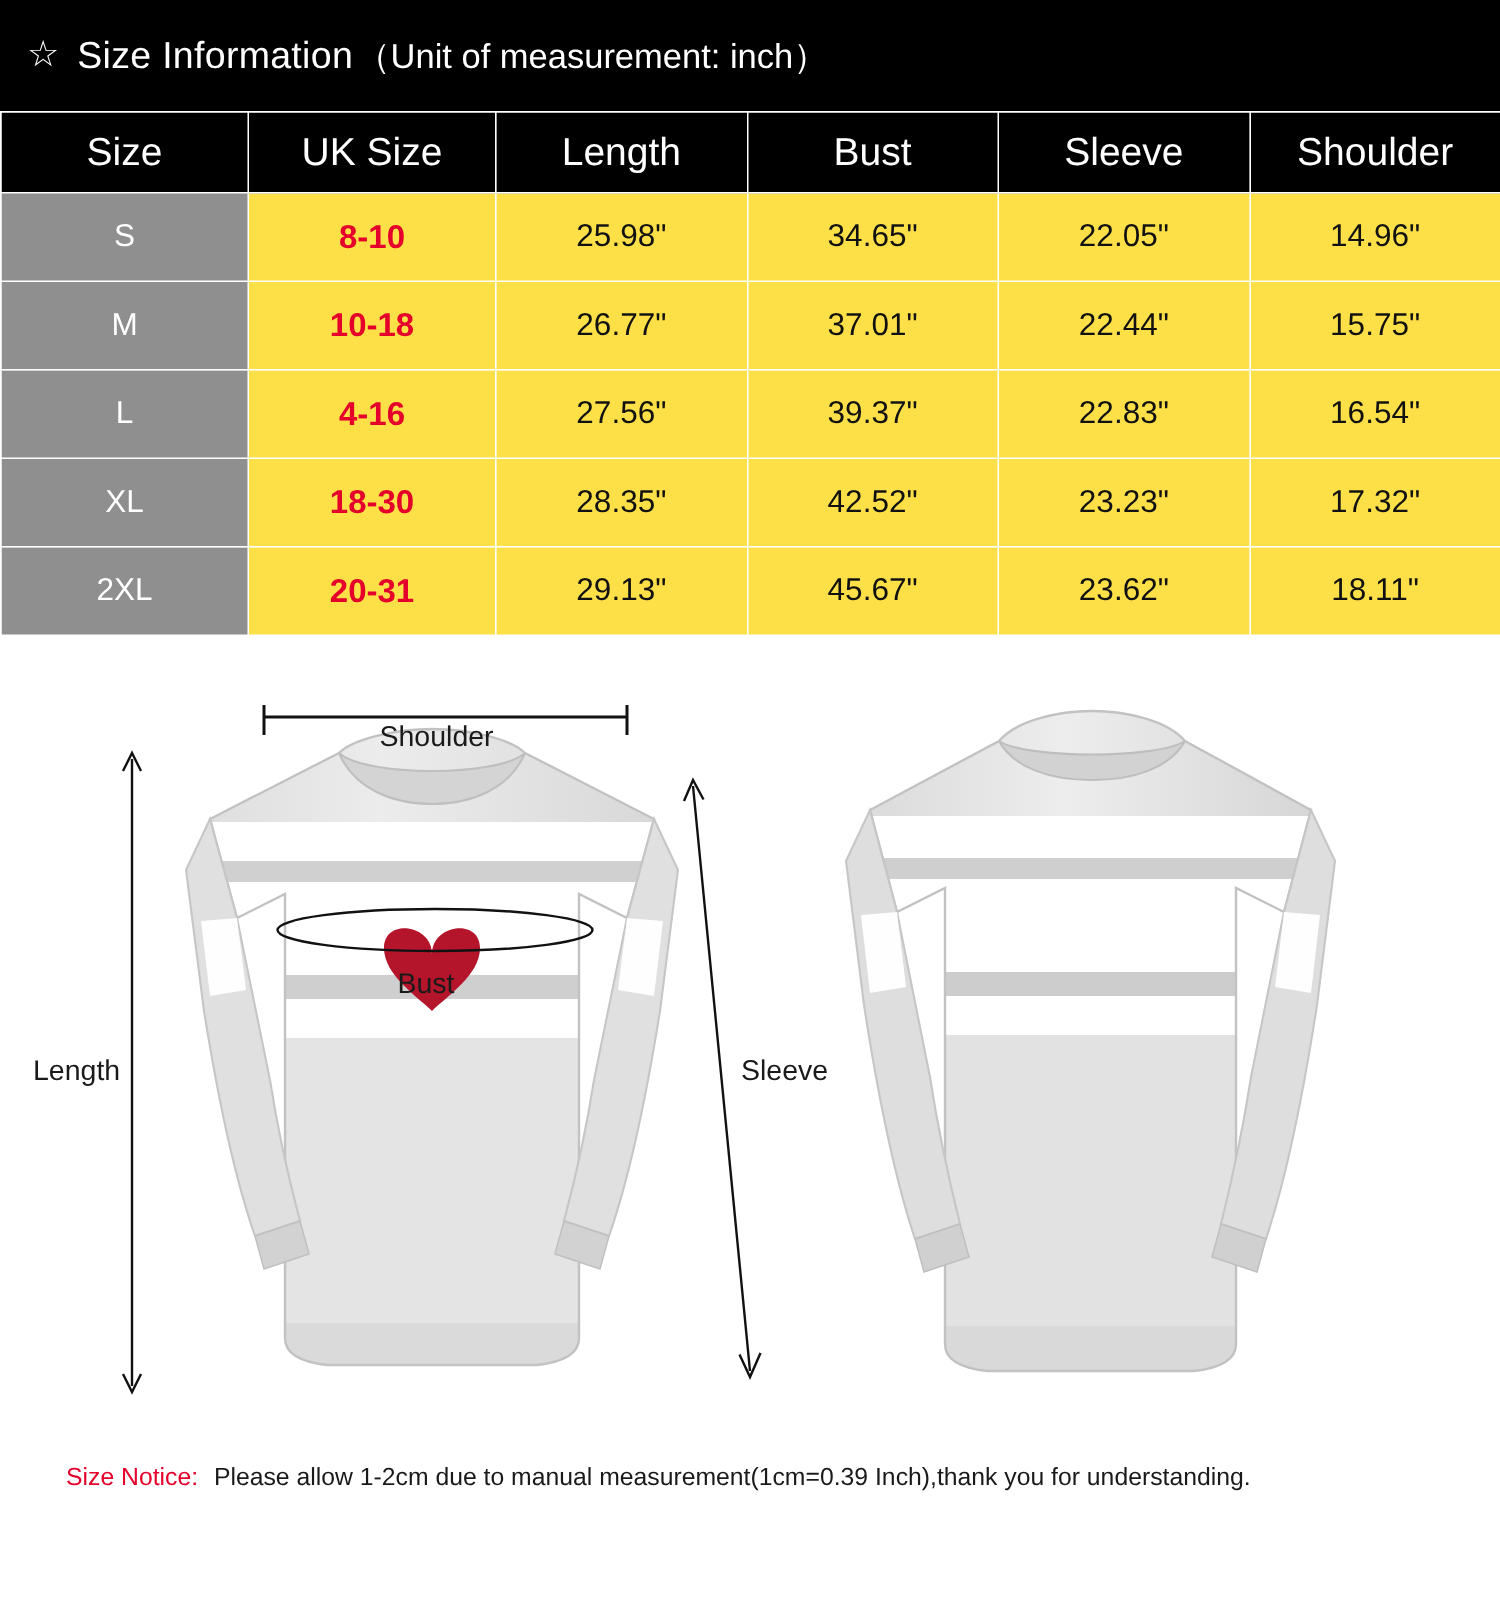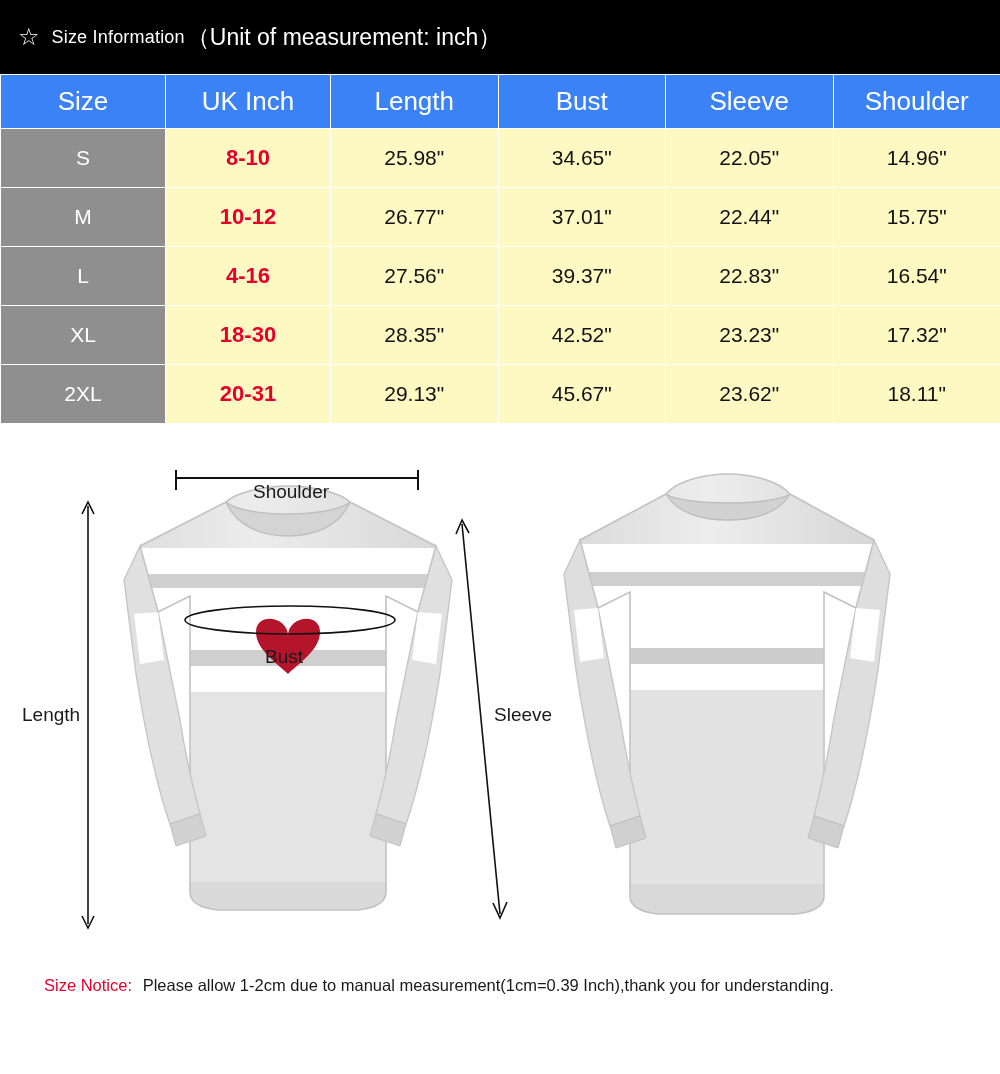--- a/index.html
+++ b/index.html
@@ -21,49 +21,49 @@
     align-items: center;
     padding-left: 18px;
     font-size: 25px;
   }
   .star-icon {
     font-size: 24px;
     margin-right: 12px;
     line-height: 1;
     color: #ffffff;
   }
-  .header-title { font-size: 18px; letter-spacing: .2px; }
+  .header-title { font-size: 25px; letter-spacing: .2px; }
   .header-unit { font-size: 23px; margin-left: 2px; }
 
   
   table.size-table {
     width: 100%;
     border-collapse: collapse;
     table-layout: fixed;
   }
   table.size-table col.c-size     { width: 165px; }
   table.size-table col.c-uk       { width: 165px; }
   table.size-table col.c-rest     { width: 167.5px; }
 
   table.size-table th {
-    background: #3b82f6;
+    background: #000000;
     color: #ffffff;
     font-weight: normal;
     font-size: 26px;
     height: 54px;
     border: 1px solid #ffffff;
     text-align: center;
   }
   table.size-table td {
     height: 59px;
     text-align: center;
     font-size: 21px;
     border: 1px solid #ffffff;
     color: #111111;
-    background: #fef9c3;
+    background: #fde047;
   }
   table.size-table td.size-cell {
     background: #8f8f8f;
     color: #ffffff;
     font-size: 21px;
   }
   table.size-table td.uk-cell {
     color: #e4002b;
     font-weight: bold;
     font-size: 22px;
@@ -128,39 +128,39 @@
     <col class="c-size">
       <col class="c-uk">
       <col class="c-rest">
       <col class="c-rest">
       <col class="c-rest">
       <col class="c-rest">
   </colgroup>
   <thead>
     <tr>
       <th>Size</th>
-      <th>UK Inch</th>
+      <th>UK Size</th>
       <th>Length</th>
       <th>Bust</th>
       <th>Sleeve</th>
       <th>Shoulder</th>
     </tr>
   </thead>
   <tbody>
     <tr>
       <td class="size-cell">S</td>
       <td class="uk-cell">8-10</td>
       <td>25.98"</td>
       <td>34.65"</td>
       <td>22.05"</td>
       <td>14.96"</td>
     </tr>
     <tr>
       <td class="size-cell">M</td>
-      <td class="uk-cell">10-12</td>
+      <td class="uk-cell">10-18</td>
       <td>26.77"</td>
       <td>37.01"</td>
       <td>22.44"</td>
       <td>15.75"</td>
     </tr>
     <tr>
       <td class="size-cell">L</td>
       <td class="uk-cell">4-16</td>
       <td>27.56"</td>
       <td>39.37"</td>

